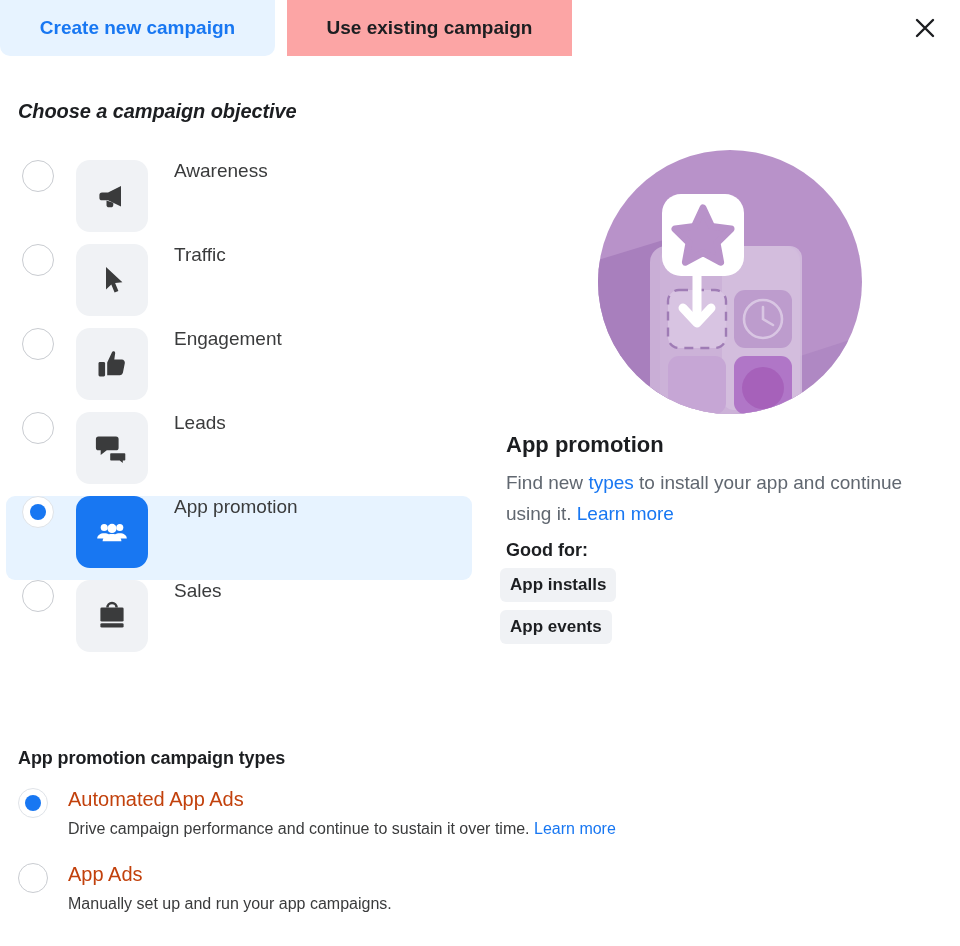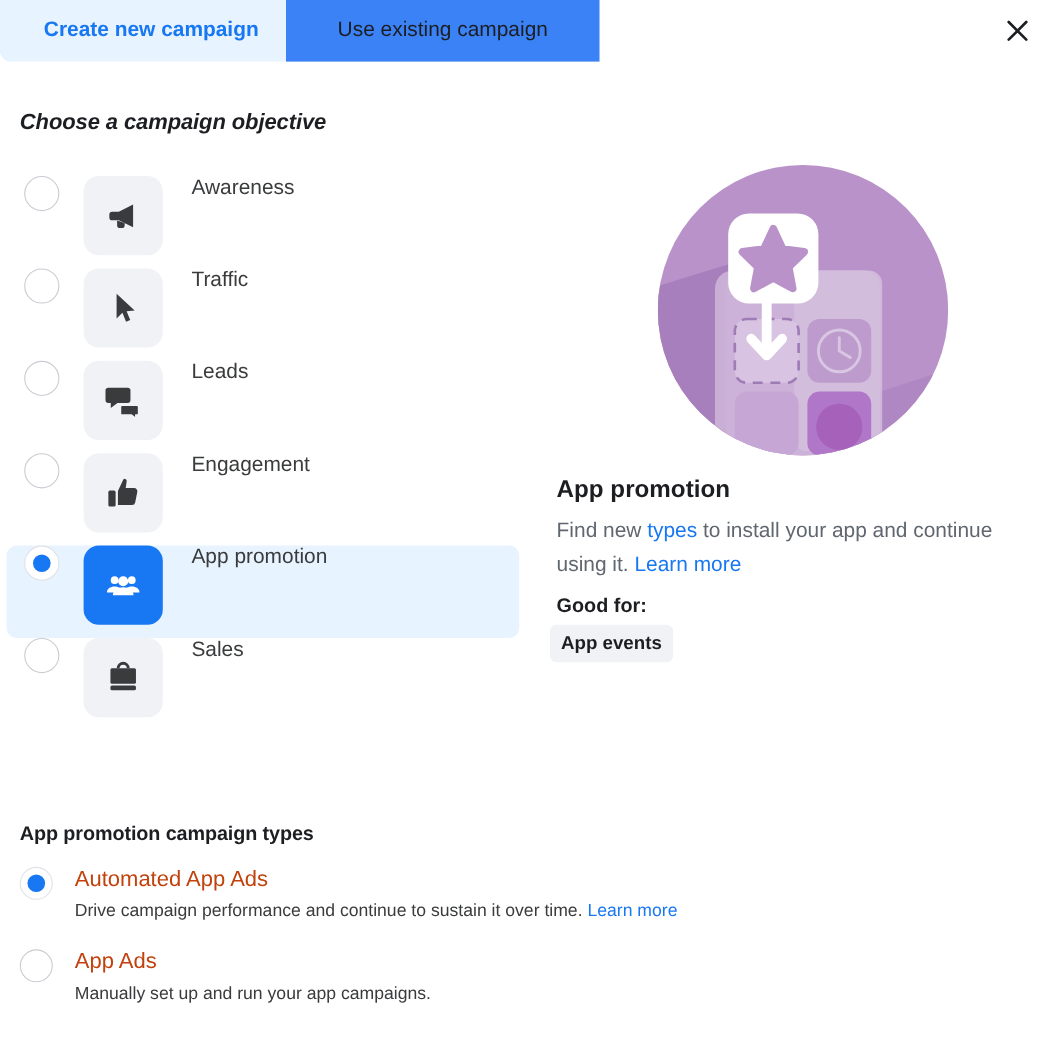--- a/index.html
+++ b/index.html
@@ -45,25 +45,25 @@
     left: 0;
     width: 275px;
     background: #e7f3ff;
     color: #1877f2;
     font-weight: bold;
     border-bottom-left-radius: 10px;
     border-bottom-right-radius: 10px;
   }
 
   .tab-inactive {
-    left: 260px;
+    left: 287px;
     width: 285px;
-    background: #3b82f6;
-    color: #1c1e21;
-    font-weight: normal;
+    background: #fca5a5;
+    color: #1c1e21;
+    font-weight: bold;
   }
 
   .close-btn {
     position: absolute;
     right: 18px;
     top: 11px;
     width: 34px;
     height: 34px;
     display: flex;
     align-items: center;
@@ -301,43 +301,43 @@
           <path d="M11 4 L11 26.5 L16.3 21.4 L19.6 29.6 L23.4 28 L20.1 19.9 L27.4 19.2 Z" fill="#3a3b3c"></path>
         </svg>
       </span>
       <span class="objective-label">Traffic</span>
     </div>
 
     <div class="objective-row">
       <span class="radio"></span>
       <span class="icon-tile">
         <svg width="34" height="34" viewBox="0 0 34 34">
+          <rect x="3.5" y="15" width="6.6" height="14.5" rx="1.4" fill="#3a3b3c"></rect>
+          <path d="M12.2 15.4 L17 5.2 a1.7 1.7 0 0 1 3.2 0.8 l-0.9 6.6 l7.6 0
+                   a3 3 0 0 1 2.9 3.6 l-1.9 9.6 a3 3 0 0 1 -2.9 2.4 l-12.8 0 Z" fill="#3a3b3c"></path>
+        </svg>
+      </span>
+      <span class="objective-label">Engagement</span>
+    </div>
+
+    <div class="objective-row">
+      <span class="radio"></span>
+      <span class="icon-tile">
+        <svg width="34" height="34" viewBox="0 0 34 34">
           <path d="M3.5 5.5 h17.5 a2.6 2.6 0 0 1 2.6 2.6 v8.6
                    a2.6 2.6 0 0 1 -2.6 2.6 h-9.2 l-6.1 4.6 v-4.6
                    h-2.2 a2.6 2.6 0 0 1 -2.6 -2.6 v-8.6
                    a2.6 2.6 0 0 1 2.6 -2.6 Z" fill="#3a3b3c"></path>
           <path d="M16 21.4 h13.5 a1.6 1.6 0 0 1 1.6 1.6 v5.8
                    a1.6 1.6 0 0 1 -1.6 1.6 h-0.9 v3.3 l-4.2 -3.3
                    h-8.4 a1.6 1.6 0 0 1 -1.6 -1.6 v-5.8
                    a1.6 1.6 0 0 1 1.6 -1.6 Z" fill="#3a3b3c" stroke="#f0f2f5" stroke-width="1.6"></path>
         </svg>
       </span>
       <span class="objective-label">Leads</span>
-    </div>
-
-    <div class="objective-row">
-      <span class="radio"></span>
-      <span class="icon-tile">
-        <svg width="34" height="34" viewBox="0 0 34 34">
-          <rect x="3.5" y="15" width="6.6" height="14.5" rx="1.4" fill="#3a3b3c"></rect>
-          <path d="M12.2 15.4 L17 5.2 a1.7 1.7 0 0 1 3.2 0.8 l-0.9 6.6 l7.6 0
-                   a3 3 0 0 1 2.9 3.6 l-1.9 9.6 a3 3 0 0 1 -2.9 2.4 l-12.8 0 Z" fill="#3a3b3c"></path>
-        </svg>
-      </span>
-      <span class="objective-label">Engagement</span>
     </div>
 
     <div class="objective-row selected">
       <span class="radio checked"></span>
       <span class="icon-tile active">
         <svg width="34" height="34" viewBox="0 0 34 34">
           <circle cx="9.2" cy="12.4" r="3.5" fill="#ffffff"></circle>
           <circle cx="24.8" cy="12.4" r="3.5" fill="#ffffff"></circle>
           <path d="M2.2 23.6 c0 -3.4 3.1 -5.4 7 -5.4 c3.9 0 7 2 7 5.4 Z" fill="#ffffff"></path>
           <path d="M17.8 23.6 c0 -3.4 3.1 -5.4 7 -5.4 c3.9 0 7 2 7 5.4 Z" fill="#ffffff"></path>
@@ -405,20 +405,23 @@
     <div class="preview-title">App promotion</div>
 
     <div class="preview-desc">
       <span>Find new </span><span class="lnk">types</span><span> to install your app and continue using it. </span><span class="lnk">Learn more</span>
     </div>
 
     <div class="good-for">Good for:</div>
 
     <div class="chips">
       <span class="chip-row">
+        <span class="chip">App installs</span>
+      </span>
+      <span class="chip-row">
         <span class="chip">App events</span>
       </span>
     </div>
   </div>
 
   <div class="section-title" id="types-heading">App promotion campaign types</div>
 
   <div class="types">
 
     <div class="type-row">

